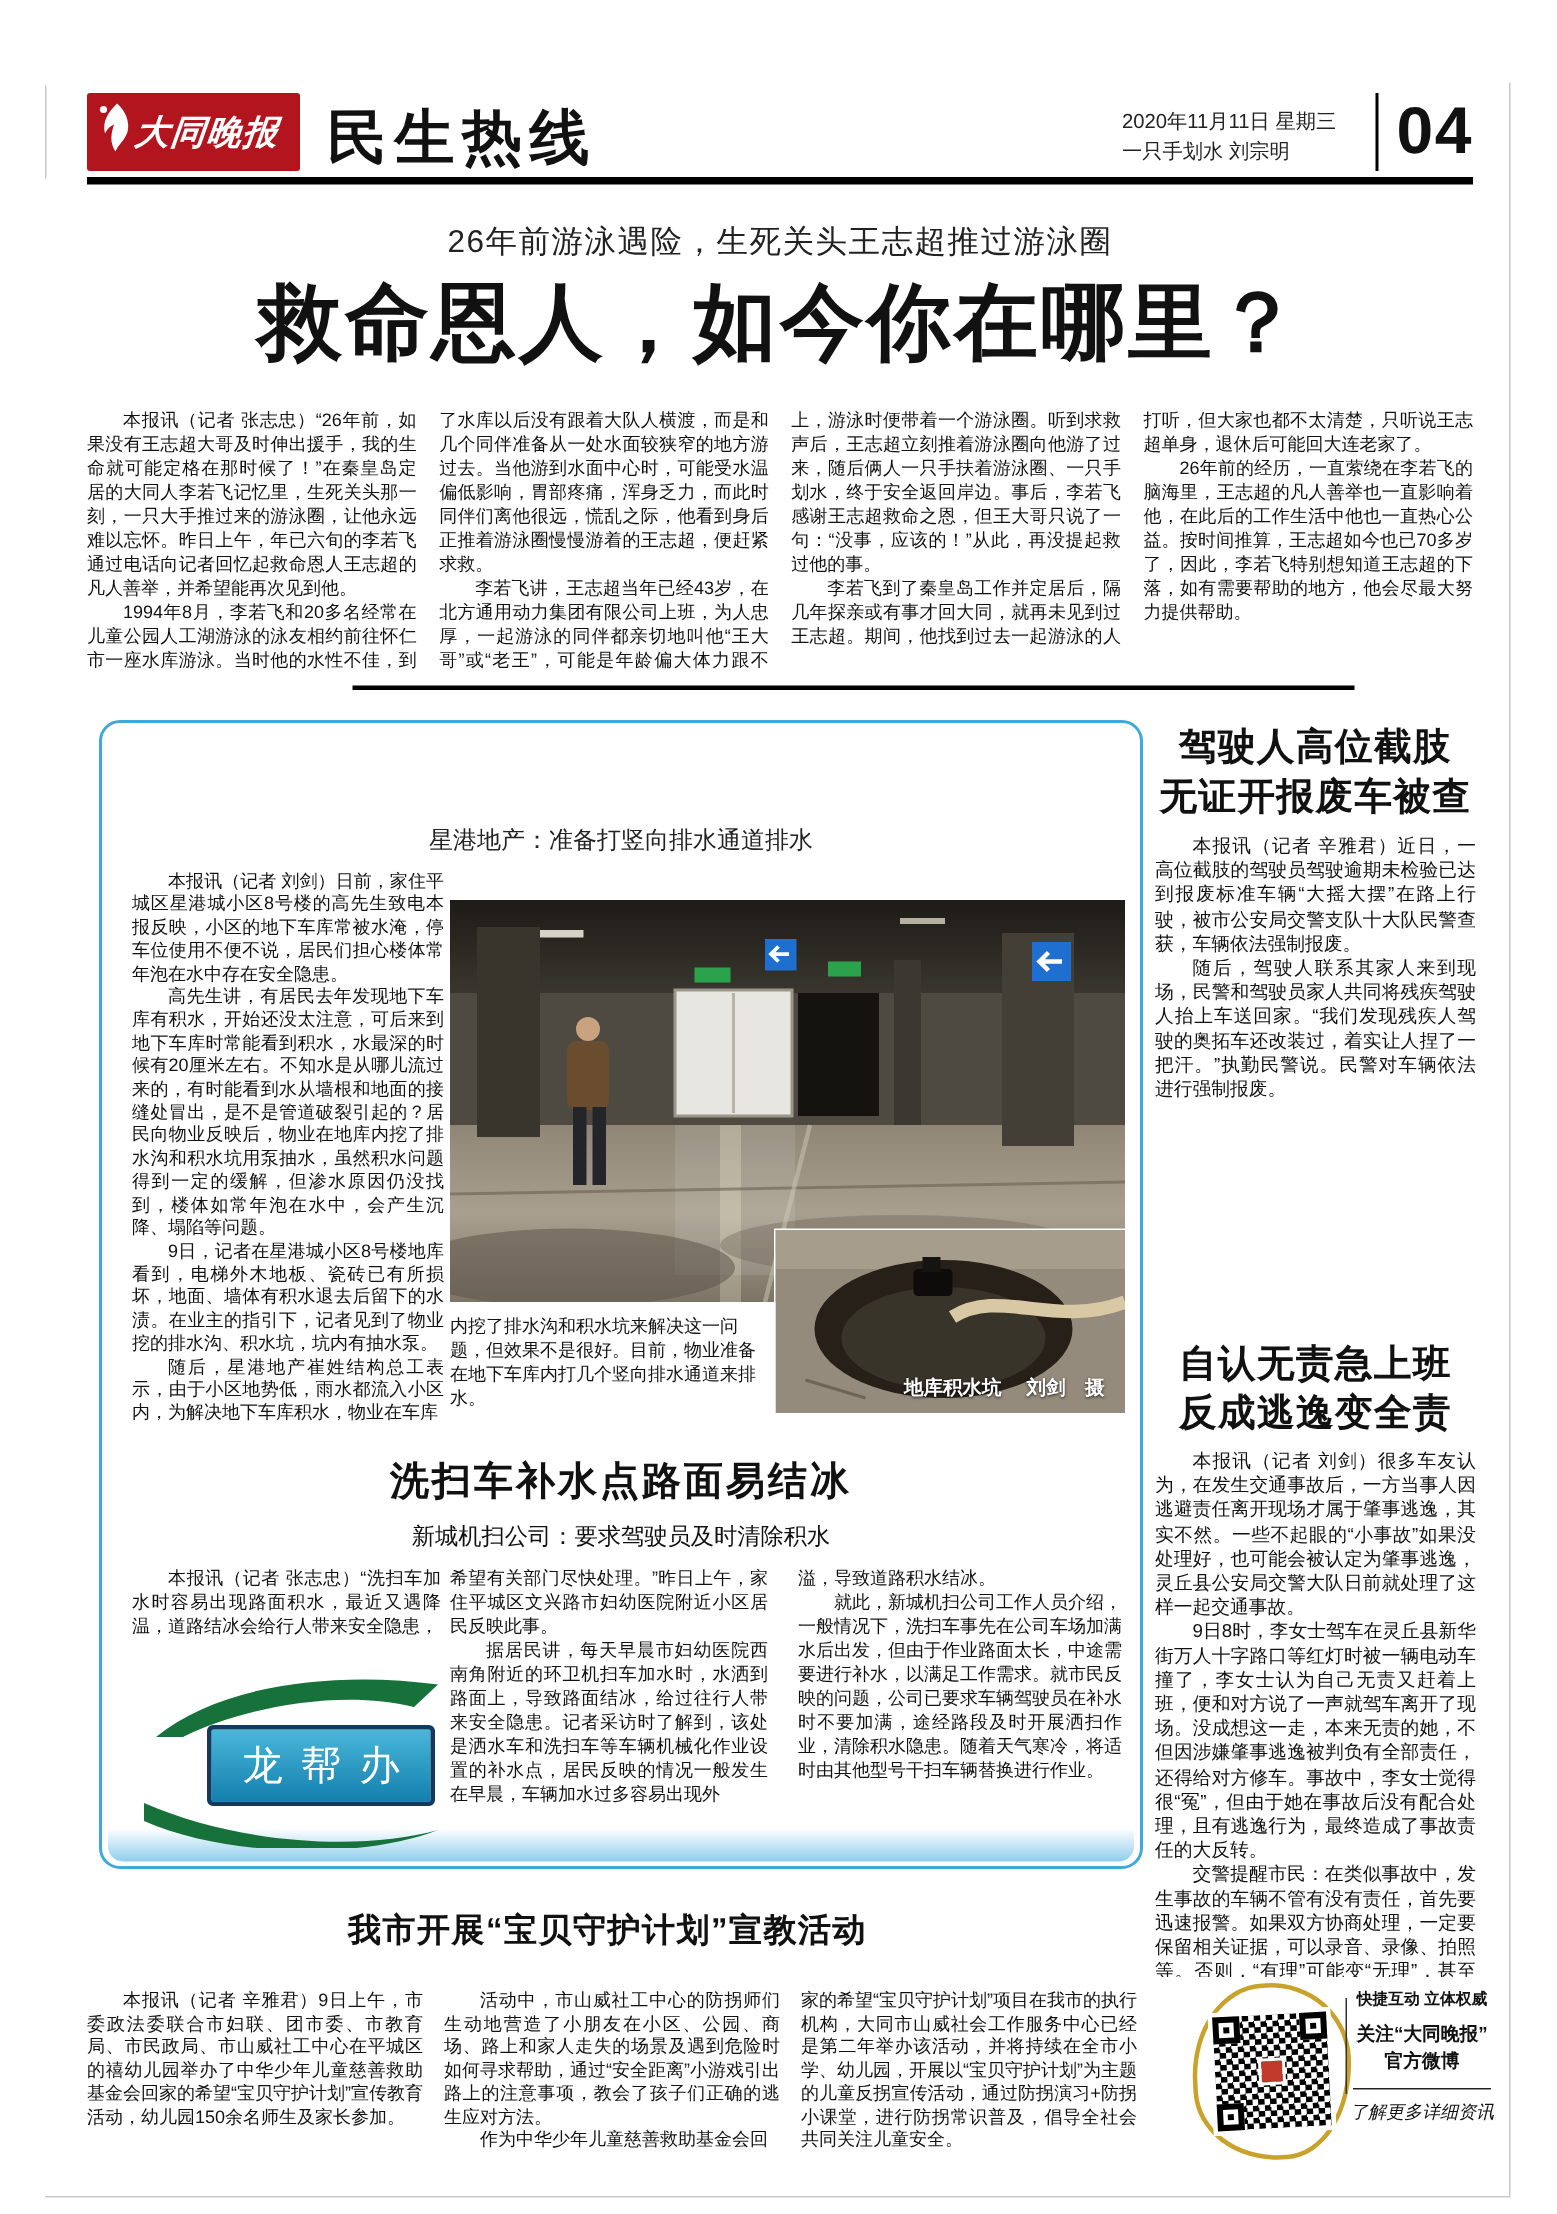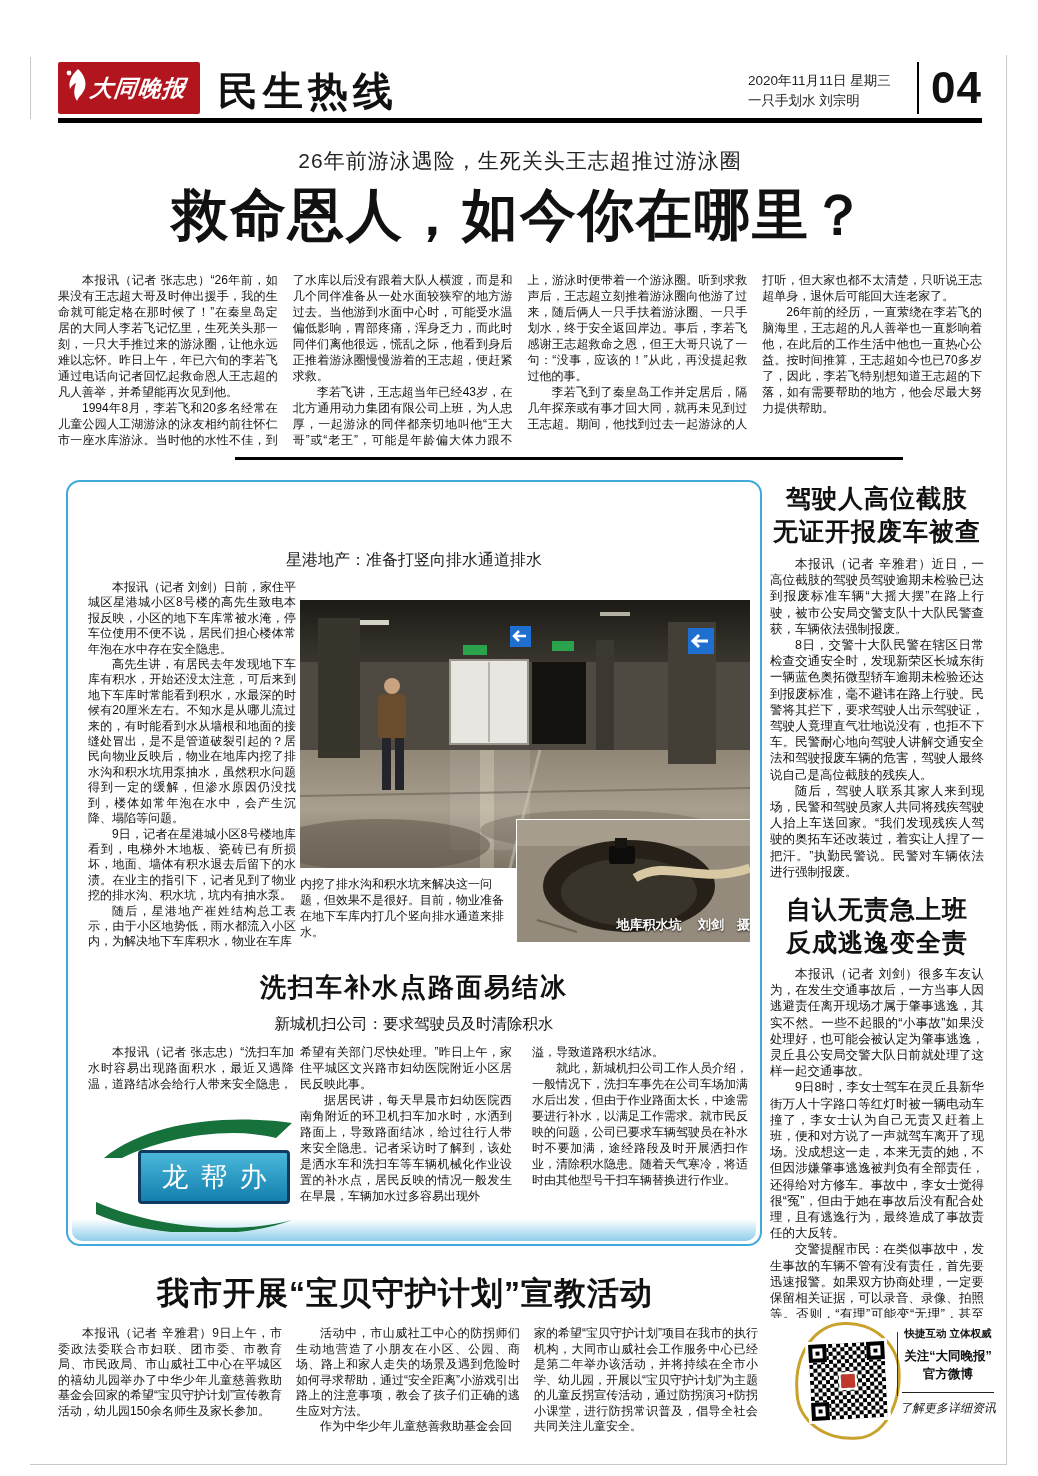--- a/index.html
+++ b/index.html
@@ -39,22 +39,22 @@
             border-radius:0 0 10px 10px;
             background:linear-gradient(180deg,rgba(190,226,246,0),#8fcdec);}
   .a2-title{position:absolute;left:0;top:20px;width:100%;text-align:center;
             font-size:28px;font-weight:900;letter-spacing:2px;}
   .a2-subtitle{position:absolute;left:0;top:68px;width:100%;text-align:center;font-size:16px;color:#222;}
   .a2-left{position:absolute;left:20px;top:98px;width:208px;height:372px;
            font-size:12px;line-height:15.4px;overflow:hidden;}
   .a2-photo{position:absolute;left:232px;top:118px;width:450px;height:268px;overflow:hidden;background:#555;}
   .a2-inset{position:absolute;left:449px;top:338px;width:233px;height:122px;z-index:2;
             outline:1px solid #fff;overflow:hidden;background:#958b7c;}
-  .inset-caption{position:absolute;left:0;bottom:8px;width:100%;text-align:right;color:#fff;
-                 font-size:13px;font-weight:bold;text-shadow:0 1px 2px rgba(0,0,0,.8);}
+  .inset-caption{position:absolute;left:0;bottom:8px;width:100%;text-align:center;color:#fff;
+                 font-size:13px;font-weight:bold;text-shadow:0 1px 2px rgba(0,0,0,.8);padding-left:36px;}
   .a2-cont{position:absolute;left:232px;top:394px;width:212px;font-size:12px;line-height:16px;}
   
   .a3-title{position:absolute;left:0;top:488px;width:100%;text-align:center;
             font-size:26px;font-weight:900;letter-spacing:2px;}
   .a3-subtitle{position:absolute;left:0;top:532px;width:100%;text-align:center;font-size:15.5px;}
   .a3-col{position:absolute;top:562px;font-size:12px;line-height:16px;overflow:hidden;}
   .a3-col1{left:20px;width:206px;height:70px;}
   .a3-col2{left:232px;width:212px;height:192px;}
   .a3-col3{left:464px;width:216px;height:192px;}
   
@@ -63,21 +63,21 @@
              border-radius:4px;background:linear-gradient(180deg,#4ab7da,#137fae);
              display:flex;align-items:center;justify-content:center;}
   .badge-label{color:#fff;font-size:27px;font-weight:400;letter-spacing:12px;padding-left:12px;}
   
   .sb-title{position:absolute;left:770px;width:214px;text-align:center;
             font-size:25px;font-weight:900;line-height:1.32;letter-spacing:1px;}
   .sb-body{position:absolute;left:770px;width:214px;font-size:12.5px;line-height:16.2px;overflow:hidden;}
   
   .b-kicker{position:absolute;left:58px;top:1247px;width:694px;text-align:center;font-size:16.5px;}
   .b-title{position:absolute;left:58px;top:1272px;width:694px;text-align:center;
-           font-size:32px;font-weight:900;letter-spacing:1px;}
+           font-size:22px;font-weight:900;letter-spacing:1px;}
   .b-col{position:absolute;top:1326px;width:224px;font-size:12px;line-height:15.5px;overflow:hidden;height:138px;}
   .b-col1{left:58px;}.b-col2{left:296px;}.b-col3{left:534px;}
   
   .qr-blob{position:absolute;left:795px;top:1322px;width:100px;height:112px;
            border:3px solid #c9a22b;border-radius:48% 52% 45% 55%/55% 45% 58% 42%;
            transform:rotate(-3deg);display:flex;align-items:center;justify-content:center;background:#fff;}
   .qr{position:relative;width:76px;height:76px;background:
       repeating-conic-gradient(#000 0 25%,#fff 0 50%);background-size:8px 8px;outline:3px solid #fff;}
   .qr-finder{position:absolute;width:18px;height:18px;border:4px solid #000;background:#fff;box-sizing:border-box;}
   .qr-finder::after{content:'';position:absolute;left:3px;top:3px;width:4px;height:4px;background:#000;}
@@ -233,21 +233,20 @@
       </svg>
     </div>
   </section>
 
   <div class="sb-title" style="top:482px;">
     <div>驾驶人高位截肢</div>
     <div>无证开报废车被查</div>
   </div>
   <div class="sb-body" style="top:556px;height:330px;">
       <p class="para indent">本报讯（记者 辛雅君）近日，一高位截肢的驾驶员驾驶逾期未检验已达到报废标准车辆“大摇大摆”在路上行驶，被市公安局交警支队十大队民警查获，车辆依法强制报废。</p>
-      <p class="para indent">8日，交警十大队民警在辖区日常检查交通安全时，发现新荣区长城东街一辆蓝色奥拓微型轿车逾期未检验还达到报废标准，毫不避讳在路上行驶。民警将其拦下，要求驾驶人出示驾驶证，驾驶人竟理直气壮地说没有，也拒不下车。民警耐心地向驾驶人讲解交通安全法和驾驶报废车辆的危害，驾驶人最终说自己是高位截肢的残疾人。</p>
       <p class="para indent">随后，驾驶人联系其家人来到现场，民警和驾驶员家人共同将残疾驾驶人抬上车送回家。“我们发现残疾人驾驶的奥拓车还改装过，着实让人捏了一把汗。”执勤民警说。民警对车辆依法进行强制报废。</p>
     </div>
 
   <div class="sb-title" style="top:893px;">
     <div>自认无责急上班</div>
     <div>反成逃逸变全责</div>
   </div>
   <div class="sb-body" style="top:966px;height:352px;">
       <p class="para indent">本报讯（记者 刘剑）很多车友认为，在发生交通事故后，一方当事人因逃避责任离开现场才属于肇事逃逸，其实不然。一些不起眼的“小事故”如果没处理好，也可能会被认定为肇事逃逸，灵丘县公安局交警大队日前就处理了这样一起交通事故。</p>
       <p class="para indent">9日8时，李女士驾车在灵丘县新华街万人十字路口等红灯时被一辆电动车撞了，李女士认为自己无责又赶着上班，便和对方说了一声就驾车离开了现场。没成想这一走，本来无责的她，不但因涉嫌肇事逃逸被判负有全部责任，还得给对方修车。事故中，李女士觉得很“冤”，但由于她在事故后没有配合处理，且有逃逸行为，最终造成了事故责任的大反转。</p>

